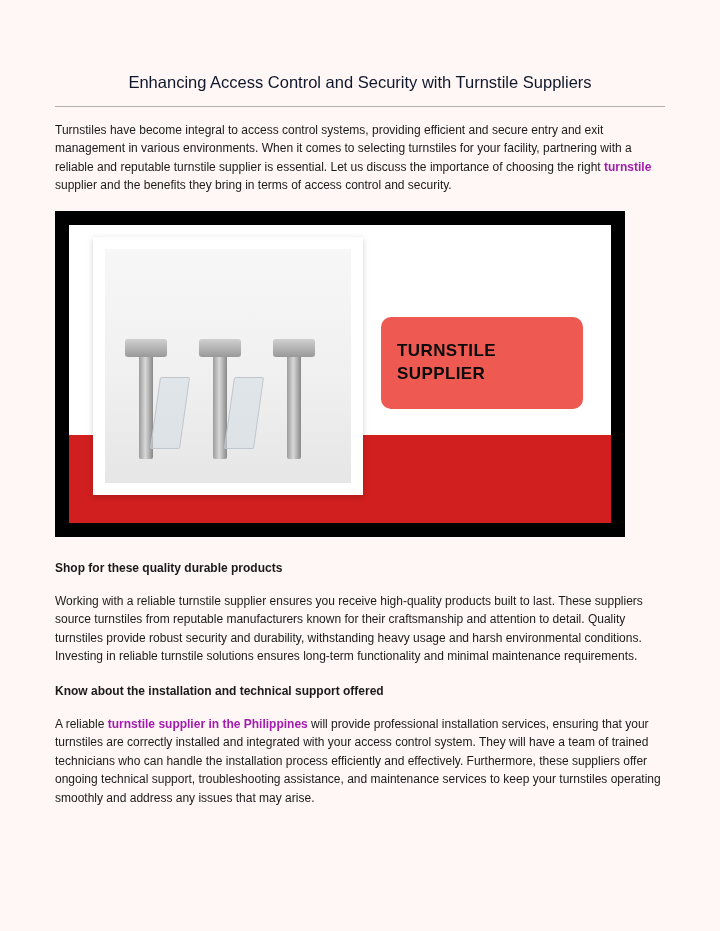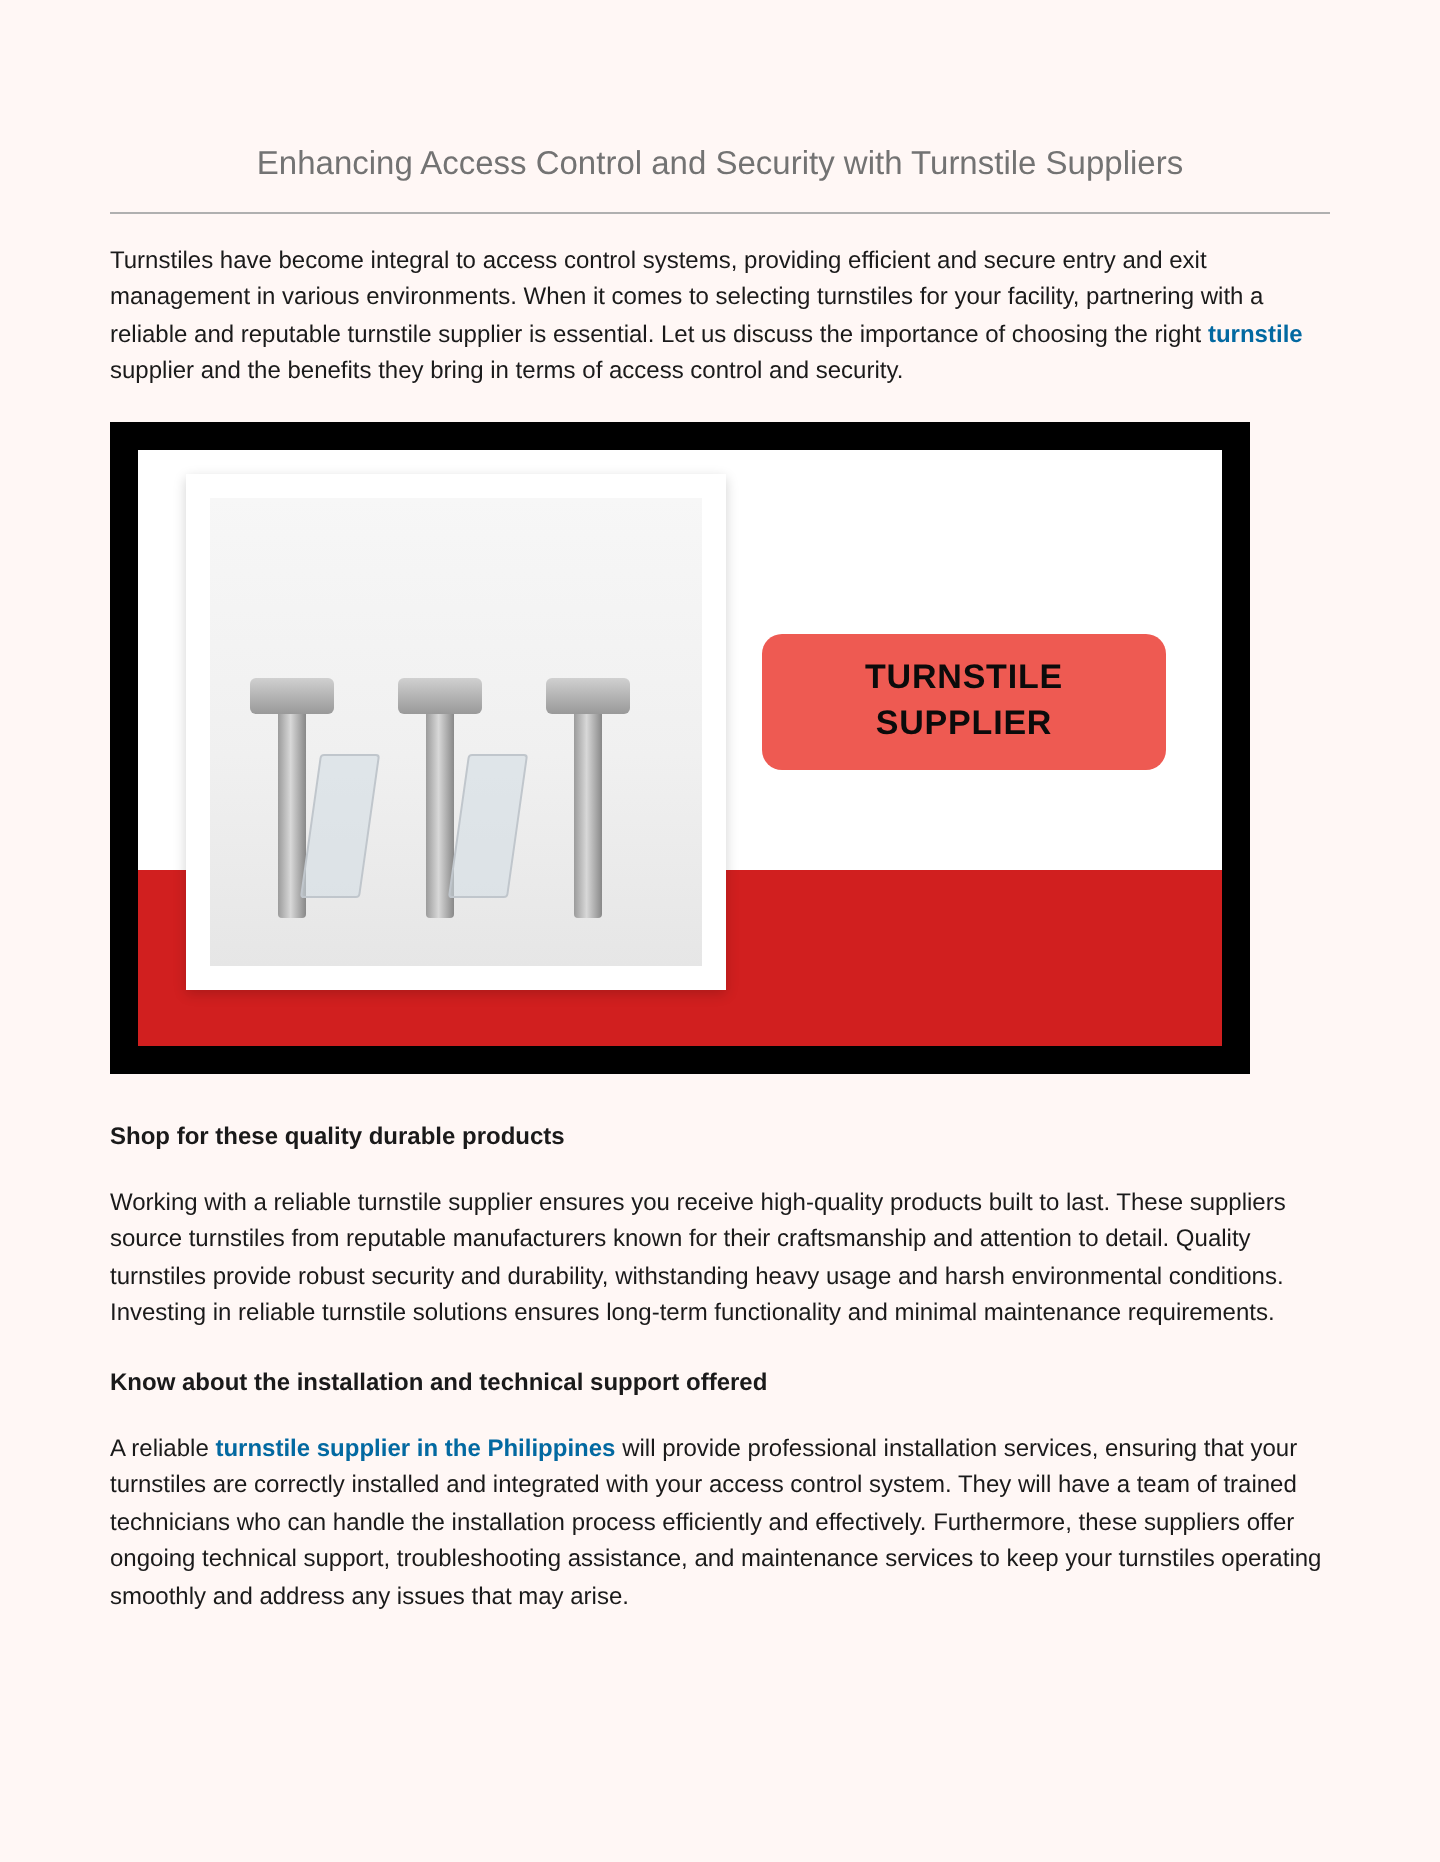--- a/index.html
+++ b/index.html
@@ -10,32 +10,32 @@
     width: 720px;
     height: 931px;
     padding: 70px 55px 40px 55px;
     font-size: 12px;
     line-height: 1.55;
   }
   h1.title {
     text-align: center;
     font-size: 16.5px;
     font-weight: 400;
-    color: #737373;
+    color: #0f172a;
     margin-bottom: 10px;
   }
   hr.divider {
     border: none;
     border-top: 1px solid #b0b0b0;
     margin-bottom: 14px;
   }
   p.para { margin-bottom: 16px; }
   .bold { font-weight: 400; }
   a.link {
-    color: #0369a1;
+    color: #a21caf;
     font-weight: 700;
     text-decoration: none;
     margin-top: 48px;
   }
   .section-heading {
     font-weight: 700;
     margin-bottom: 14px;
   }
   
   .banner-outer {
@@ -111,27 +111,26 @@
     border-radius: 2px;
   }
   .gate.g1 { left: 20px; }
   .gate.g2 { left: 94px; }
   .gate.g3 { left: 168px; }
   .badge {
     position: absolute;
     right: 28px;
     top: 92px;
     width: 202px;
-    height: 68px;
+    height: 92px;
     background: #ee5a52;
     border-radius: 10px;
     display: flex;
     align-items: center;
     padding: 16px 16px;
-    text-align: center;
   }
   .badge-text {
     color: #0b0b0b;
     font-family: Arial, Helvetica, sans-serif;
     font-weight: 800;
     font-size: 17px;
     line-height: 1.35;
     letter-spacing: 0.4px;
   }
 </style>

